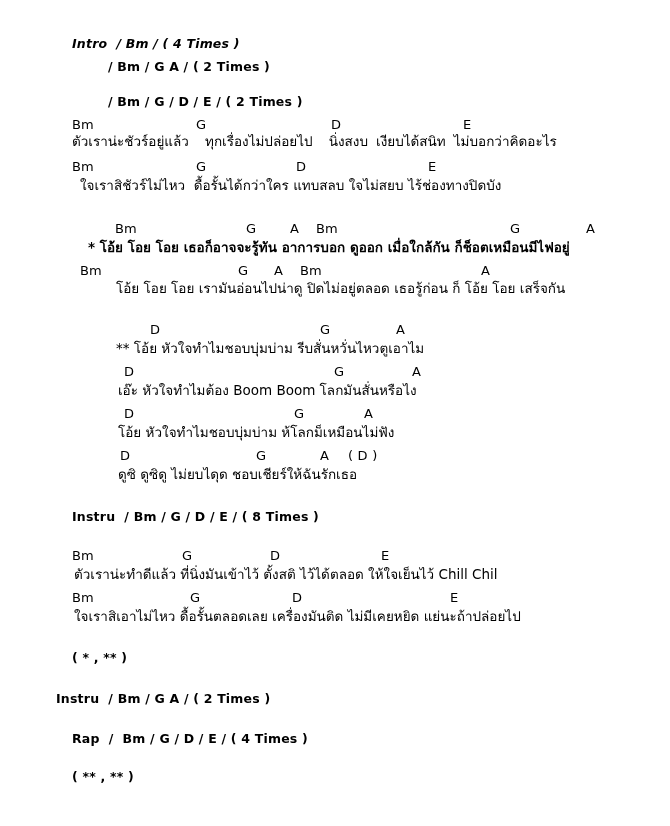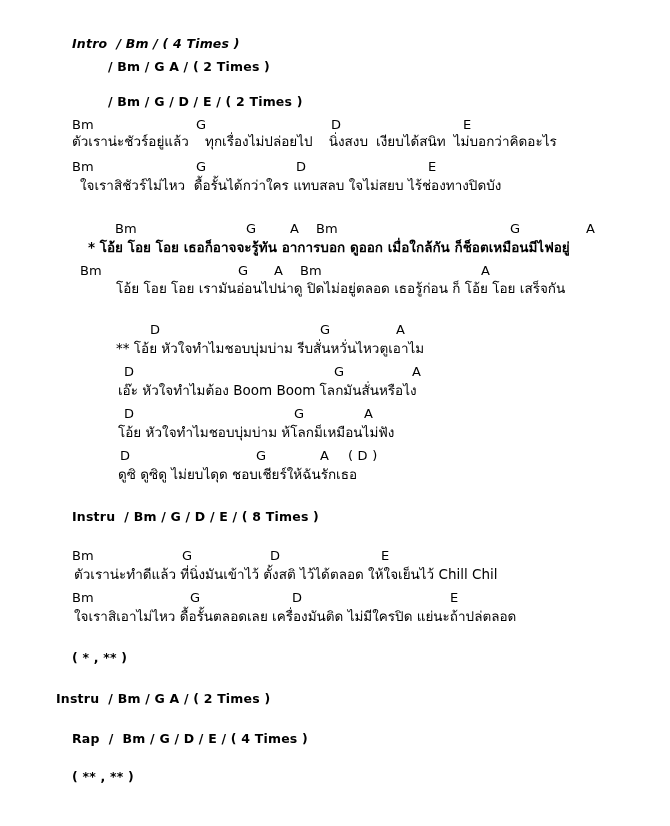--- a/index.html
+++ b/index.html
@@ -108,21 +108,21 @@
     <div style="position: absolute; left: 0px; top: 0px; width: 100%;">
       <div class="line chords" style="left: 72px; top: 549px;">Bm</div>
       <div class="line chords" style="left: 182px; top: 549px;">G</div>
       <div class="line chords" style="left: 270px; top: 549px;">D</div>
       <div class="line chords" style="left: 381px; top: 549px;">E</div>
       <div class="line lyric" style="left: 74px; top: 568px;">ตัวเราน่ะทำดีแล้ว ที่นิ่งมันเข้าไว้ ตั้งสติ ไว้ได้ตลอด ให้ใจเย็นไว้ Chill Chil</div>
       <div class="line chords" style="left: 72px; top: 591px;">Bm</div>
       <div class="line chords" style="left: 190px; top: 591px;">G</div>
       <div class="line chords" style="left: 292px; top: 591px;">D</div>
       <div class="line chords" style="left: 450px; top: 591px;">E</div>
-      <div class="line lyric" style="left: 74px; top: 610px;">ใจเราสิเอาไม่ไหว ดื้อรั้นตลอดเลย เครื่องมันติด ไม่มีใครปิด แย่นะถ้าปล่ตลอด</div>
+      <div class="line lyric" style="left: 74px; top: 610px;">ใจเราสิเอาไม่ไหว ดื้อรั้นตลอดเลย เครื่องมันติด ไม่มีเคยหยิด แย่นะถ้าปล่อยไป</div>
     </div>
     <div style="position: absolute; left: 0px; top: 0px; width: 100%;">
       <div class="line section" style="left: 72px; top: 652px;">( * , ** )</div>
     </div>
     <div style="position: absolute; left: 0px; top: 0px; width: 100%;">
       <div class="line section" style="left: 56px; top: 693px;">Instru  / Bm / G A / ( 2 Times )</div>
     </div>
     <div style="position: absolute; left: 0px; top: 0px; width: 100%;">
       <div class="line section" style="left: 72px; top: 733px;">Rap  /  Bm / G / D / E / ( 4 Times )</div>
     </div>

